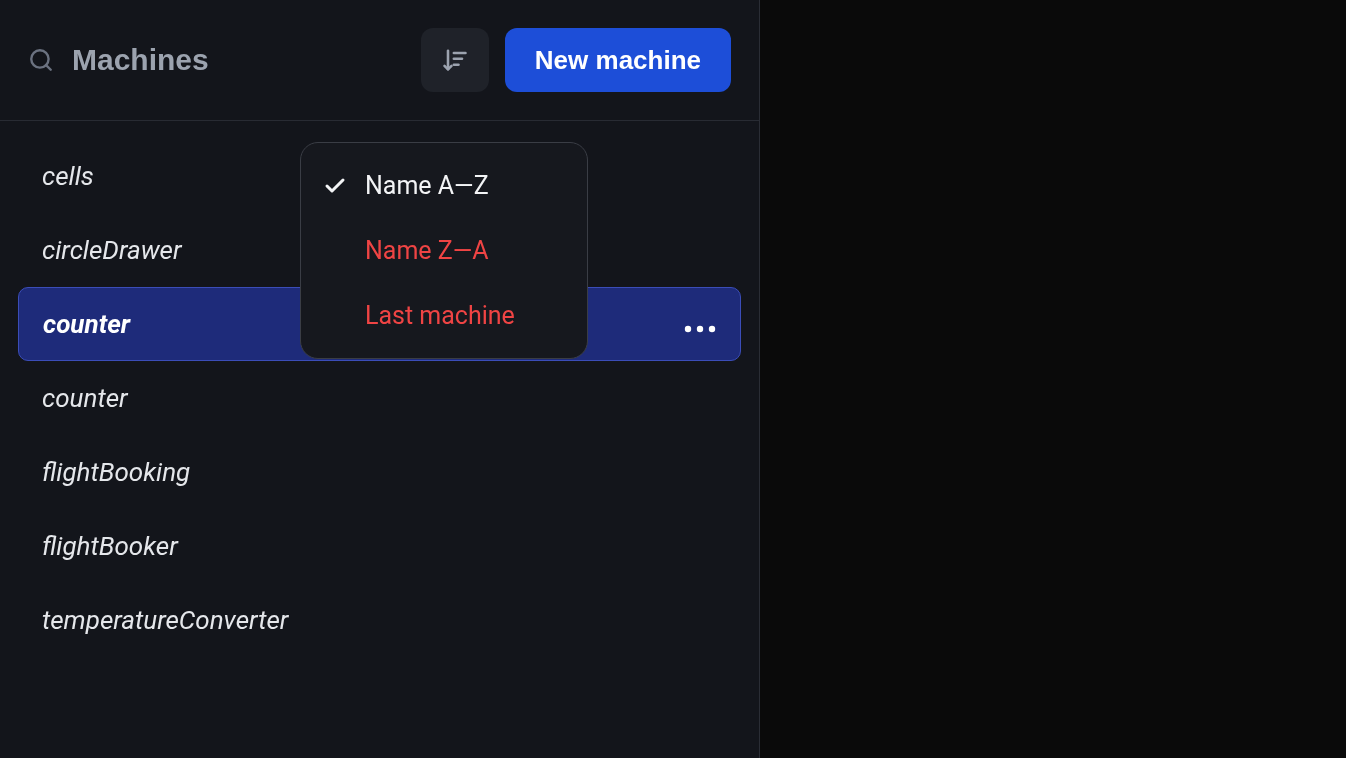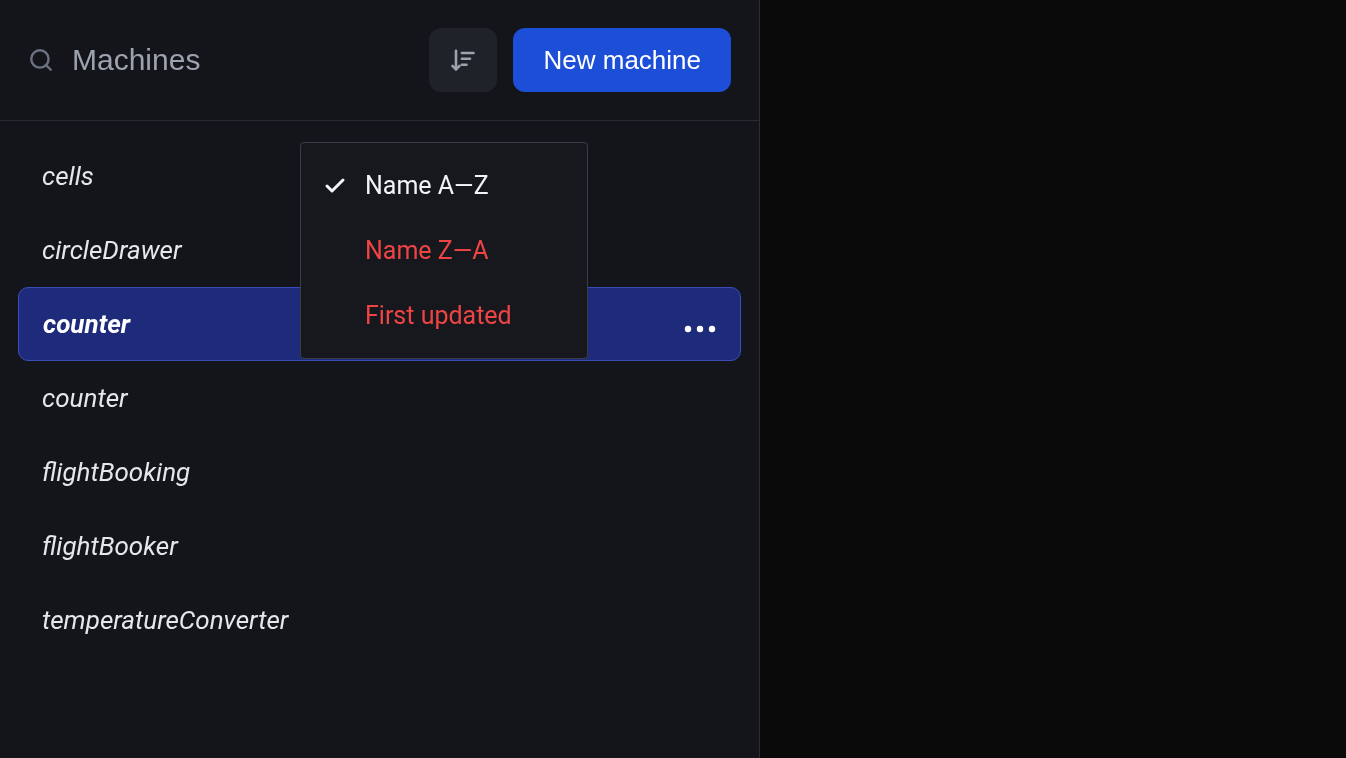--- a/index.html
+++ b/index.html
@@ -53,21 +53,21 @@
       height: 26px;
       flex-shrink: 0;
     }
 
     .search-input {
       background: transparent;
       border: none;
       outline: none;
       color: #0ea5e9;
       font-size: 30px;
-      font-weight: 400;
+      font-weight: 700;
       width: 100%;
     }
 
     .search-input::placeholder {
       color: #9ca3af;
     }
 
     .sort-button {
       width: 68px;
       height: 64px;
@@ -87,21 +87,21 @@
     }
 
     .new-button {
       background: #1d4ed8;
       color: #ffffff;
       border: none;
       border-radius: 12px;
       padding: 0 30px;
       height: 64px;
       font-size: 26px;
-      font-weight: 400;
+      font-weight: 700;
       cursor: pointer;
       white-space: nowrap;
     }
 
     .list-container {
       flex: 1;
       overflow-y: auto;
       padding: 18px 18px;
       position: relative;
     }
@@ -135,21 +135,21 @@
       display: block;
     }
 
     .dropdown {
       position: absolute;
       top: 142px;
       left: 300px;
       width: 288px;
       background: #16181e;
       border: 1px solid #3a3d45;
-      border-radius: 4px;
+      border-radius: 18px;
       padding: 10px 0;
       z-index: 100;
     }
 
     .dropdown-item {
       display: flex;
       align-items: center;
       padding: 18px 22px;
       gap: 18px;
       cursor: pointer;
@@ -239,15 +239,15 @@
     <div class="dropdown-item">
       <span class="check-icon"><svg viewBox="0 0 24 24" width="24" height="24" fill="none" stroke="currentColor" stroke-width="3" stroke-linecap="round" stroke-linejoin="round">
           <polyline points="20 6 9 17 4 12"></polyline>
         </svg></span>
       <span>Name Z—A</span>
     </div>
     <div class="dropdown-item">
       <span class="check-icon"><svg viewBox="0 0 24 24" width="24" height="24" fill="none" stroke="currentColor" stroke-width="3" stroke-linecap="round" stroke-linejoin="round">
           <polyline points="20 6 9 17 4 12"></polyline>
         </svg></span>
-      <span>First updated</span>
+      <span>Last machine</span>
     </div>
   </div>
 
 </body></html>

